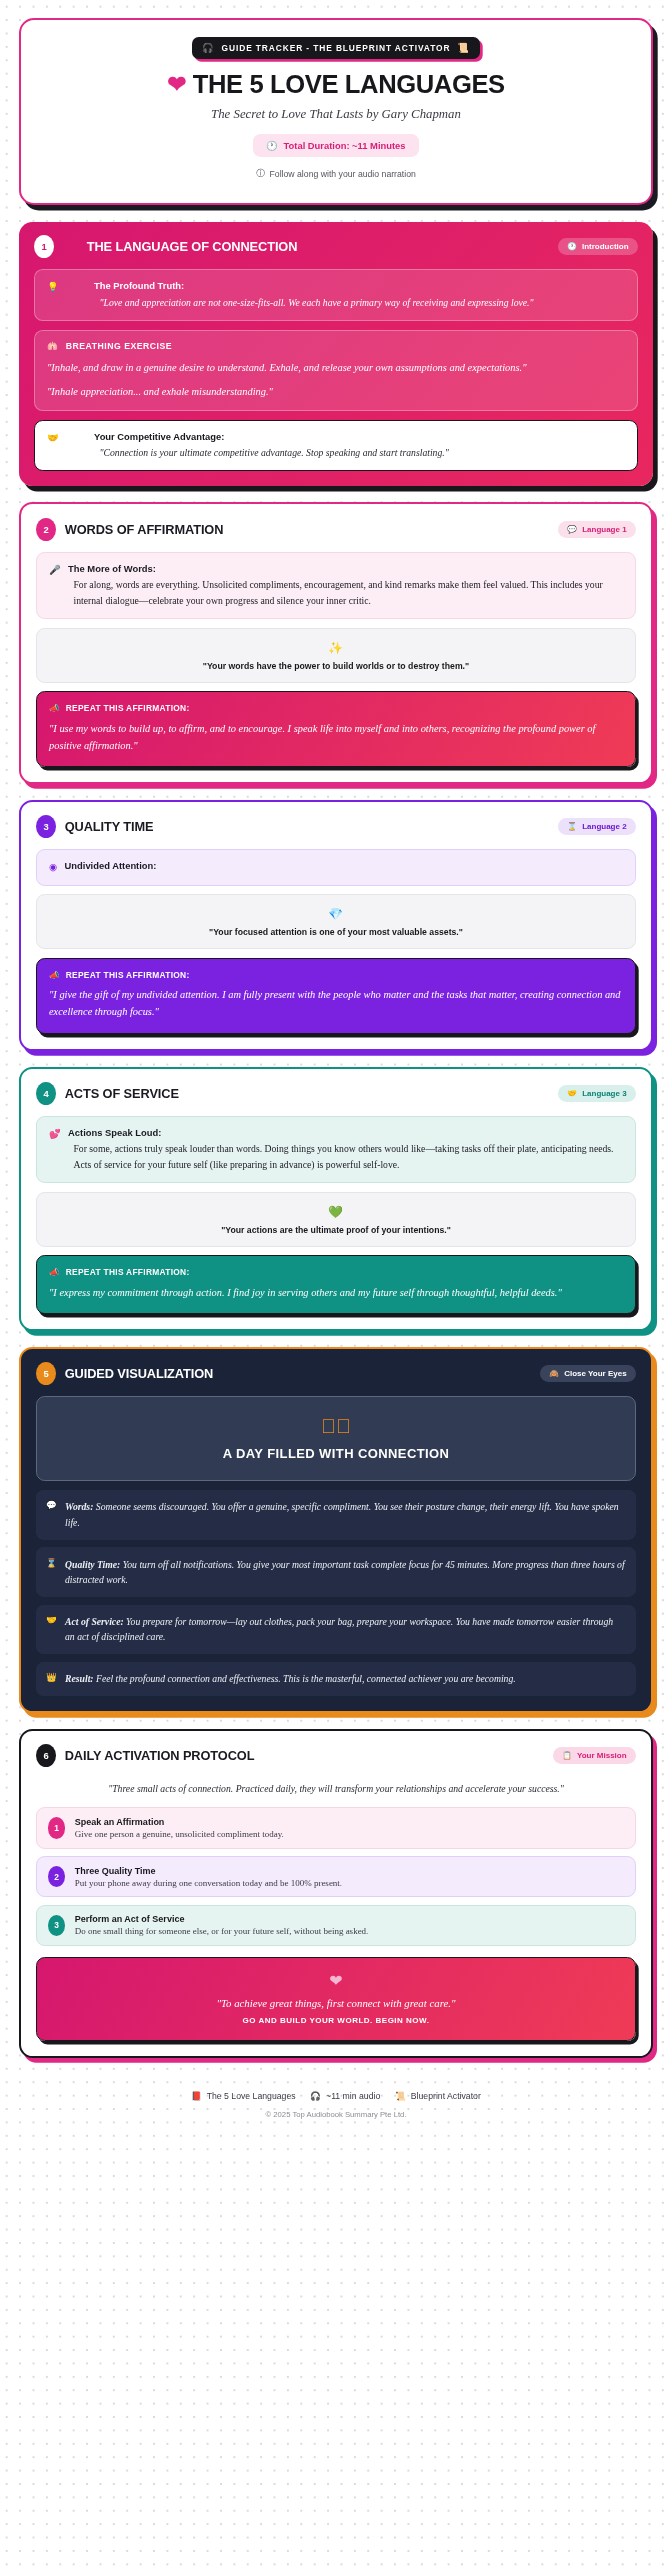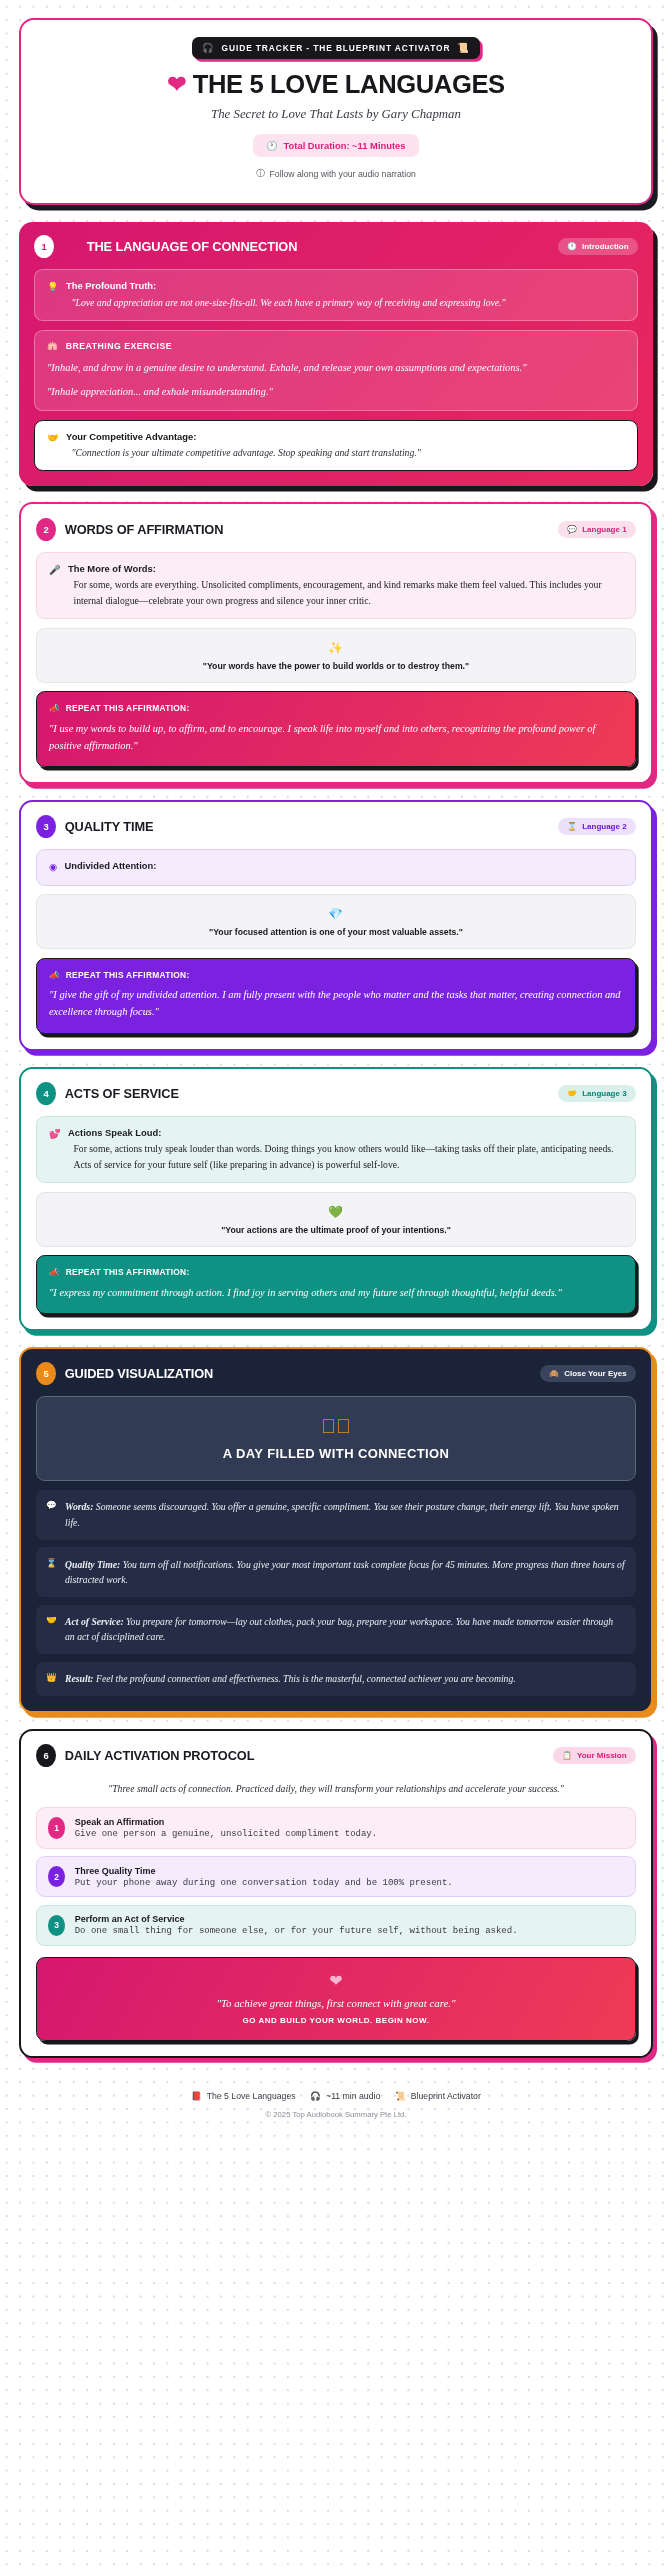--- a/index.html
+++ b/index.html
@@ -167,21 +167,21 @@
     box-shadow: 4.7px 5.4px 0 #17171c;
     color: #ffffff;
   }
   .s1 .sect-num { background: #ffffff; color: #d6176f; }
   .s1 .sect-title { color: #ffffff; margin-left: 24px; }
   .s1 .sect-tag { background: rgba(255,255,255,.22); color: #ffffff; }
   .s1 .block-soft {
     background: rgba(255,255,255,.14);
     border: 0.7px solid rgba(255,255,255,.3);
   }
-  .s1 .lead-label, .s1 .lead-text { color: #ffffff; }
+  .s1 .lead-label, .s1 .lead-text { color: #ffffff; margin-left: 28px; }
   .s1 .breath-head {
     display: flex; align-items: center; gap: 7.4px;
     font-size: 8.7px; font-weight: 800; letter-spacing: 0.5px;
     margin-bottom: 8px; color:#fff;
   }
   .s1 .breath-line {
     font-family: "Liberation Serif", serif;
     font-style: italic;
     font-size: 10.4px;
     line-height: 1.65;
@@ -281,21 +281,21 @@
     border-radius:8.7px;
     padding: 8.7px 10.8px;
     margin-bottom:7.4px;
   }
   .step-num {
     width:17.5px; height:21.5px; border-radius:50%;
     display:flex; align-items:center; justify-content:center;
     color:#fff; font-size:8.4px; font-weight:700; flex:none;
   }
   .step-title { font-size:9px; font-weight:700; color:#17171c; margin-bottom:2px; }
-  .step-desc { font-family:Liberation Mono, monospace; font-size:9px; color:#3a3a46; }
+  .step-desc { font-family:Liberation Serif, serif; font-size:9px; color:#3a3a46; }
   .step.p1 { background:#fdeef5; border:0.7px solid #f6d5e5; }
   .step.p1 .step-num { background:#e12885; }
   .step.p2 { background:#f4ecfd; border:0.7px solid #e1cefa; }
   .step.p2 .step-num { background:#7a22e0; }
   .step.p3 { background:#e6f4f1; border:0.7px solid #c8e5df; }
   .step.p3 .step-num { background:#0f9184; }
 
   .final {
     background: linear-gradient(120deg,#d6176f 0%,#ef3b56 100%);
     border:1.3px solid #17171c;
@@ -405,21 +405,21 @@
           <span>💬</span>
           <span>Language 1</span>
         </div>
       </div>
 
       <div class="block block-tint">
         <div class="lead">
           <span class="bullet-ic">🎤</span>
           <div>
             <div class="lead-label">The More of Words:</div>
-            <div class="lead-text">For some, words are everything. Unsolicited compliments, encouragement, and kind remarks make them feel valued. This includes your internal dialogue—celebrate your own progress and silence your inner critic.</div>
+            <div class="lead-text">For along, words are everything. Unsolicited compliments, encouragement, and kind remarks make them feel valued. This includes your internal dialogue—celebrate your own progress and silence your inner critic.</div>
           </div>
         </div>
       </div>
 
       <div class="block quote-box">
         <span class="q-ic">✨</span>
         <div class="q-tx">"Your words have the power to build worlds or to destroy them."</div>
       </div>
 
       <div class="affirm">

